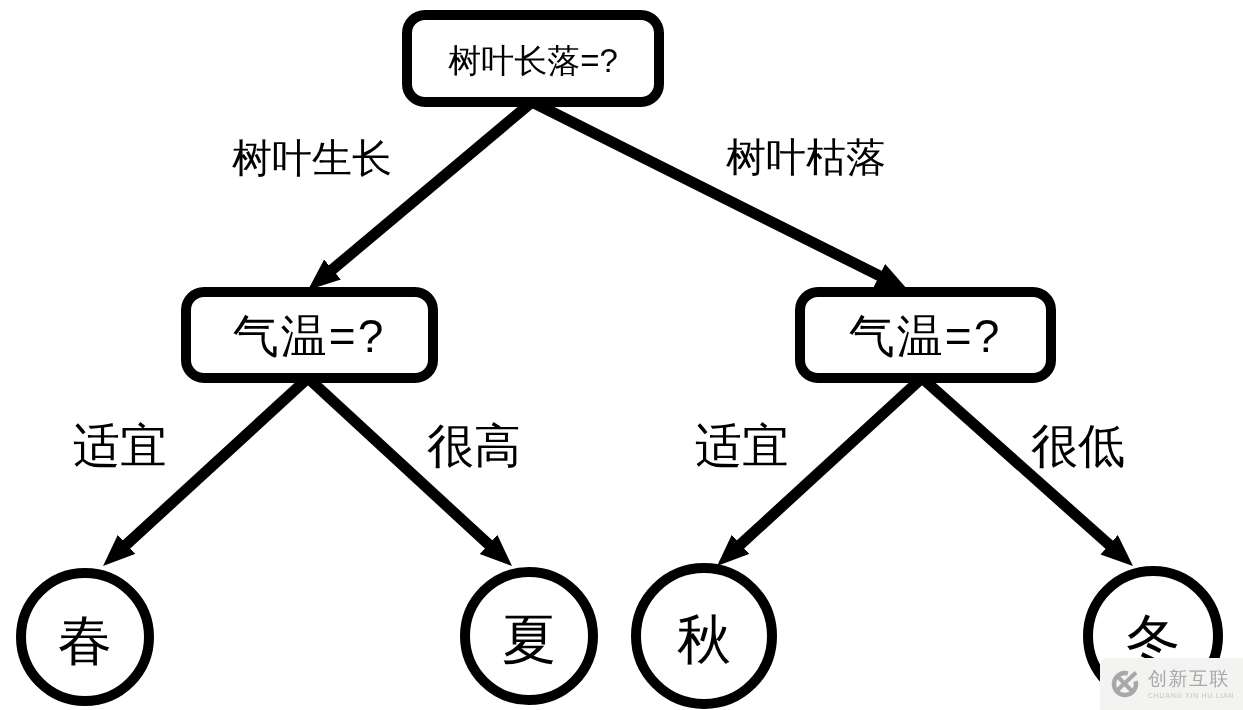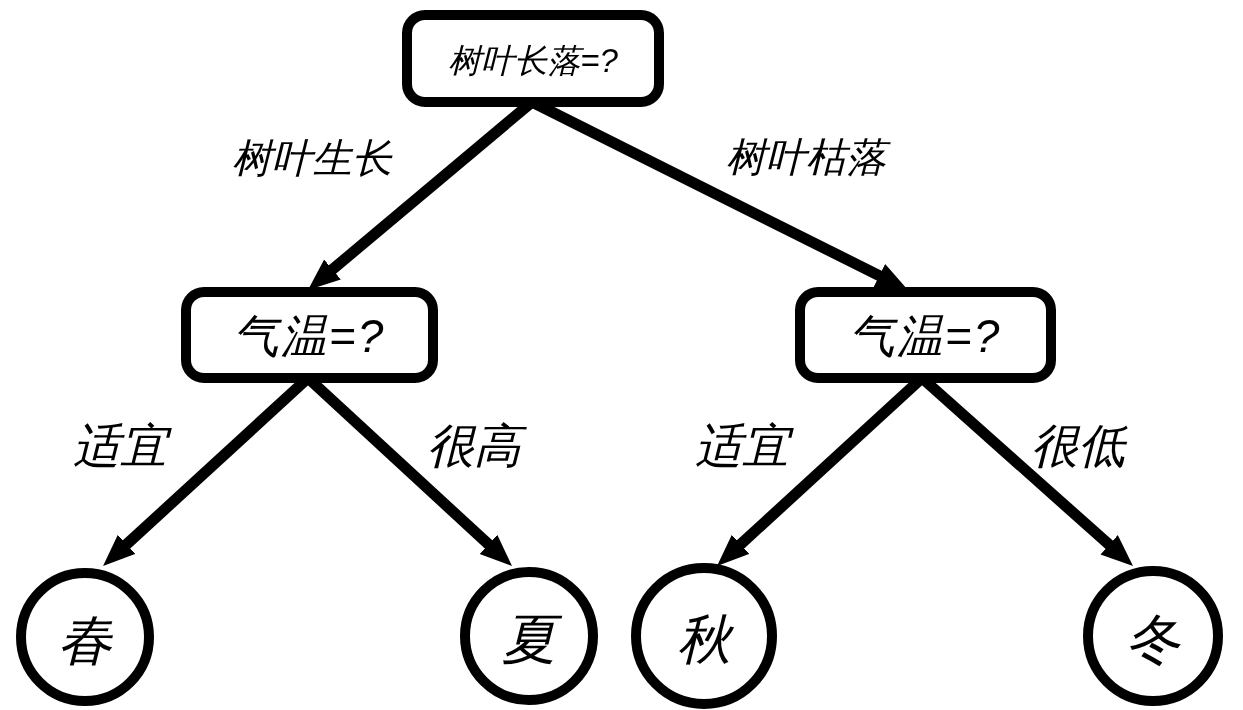--- a/index.html
+++ b/index.html
@@ -2,21 +2,21 @@
 <html><head>
 <meta charset="utf-8">
 <style>
   html, body {
     margin: 0; padding: 0;
     width: 1243px; height: 710px;
     background: #ffffff;
     overflow: hidden;
     font-family: "Liberation Sans", "DejaVu Sans", sans-serif;
   }
-  .stage { position: relative; width: 1243px; height: 710px; font-style: italic; }
+  .stage { position: relative; width: 1243px; height: 710px; }
   svg.tree { display: block; }
 
   .edge { stroke: #000000; stroke-width: 11; fill: none; }
   .node-rect { fill: #ffffff; stroke: #000000; stroke-width: 10; }
   .leaf-circle { fill: #ffffff; stroke: #000000; stroke-width: 10; }
 
   text { fill: #000000; }
   .t-root   { font-size: 33px; }
   .t-node   { font-size: 46px; letter-spacing: 2px; }
   .t-edge1  { font-size: 40px; }
@@ -86,14 +86,24 @@
       <text class="t-leaf" x="529" y="639" text-anchor="middle" dominant-baseline="central">夏</text>
 
       <circle class="leaf-circle" cx="704" cy="636" r="68"></circle>
       <text class="t-leaf" x="704" y="639" text-anchor="middle" dominant-baseline="central">秋</text>
 
       <circle class="leaf-circle" cx="1153" cy="636" r="65"></circle>
       <text class="t-leaf" x="1153" y="639" text-anchor="middle" dominant-baseline="central">冬</text>
     </g>
   </svg>
 
+  <div class="watermark">
+    <svg width="32" height="30" viewBox="0 0 30 30">
+      <path d="M17.85,4.37 A11,11 0 1 0 25.63,12.15" fill="none" stroke="#a8a8a8" stroke-width="4.5"></path>
+      <path d="M5,23.5 L26,3.5 M7.5,7.5 L22,22" fill="none" stroke="#a8a8a8" stroke-width="4"></path>
+    </svg>
+    <div class="wm-text">
+      <div class="wm-brand">创新互联</div>
+      <div class="wm-sub">CHUANG XIN HU LIAN</div>
+    </div>
+  </div>
 
 </div>
 
 </body></html>

